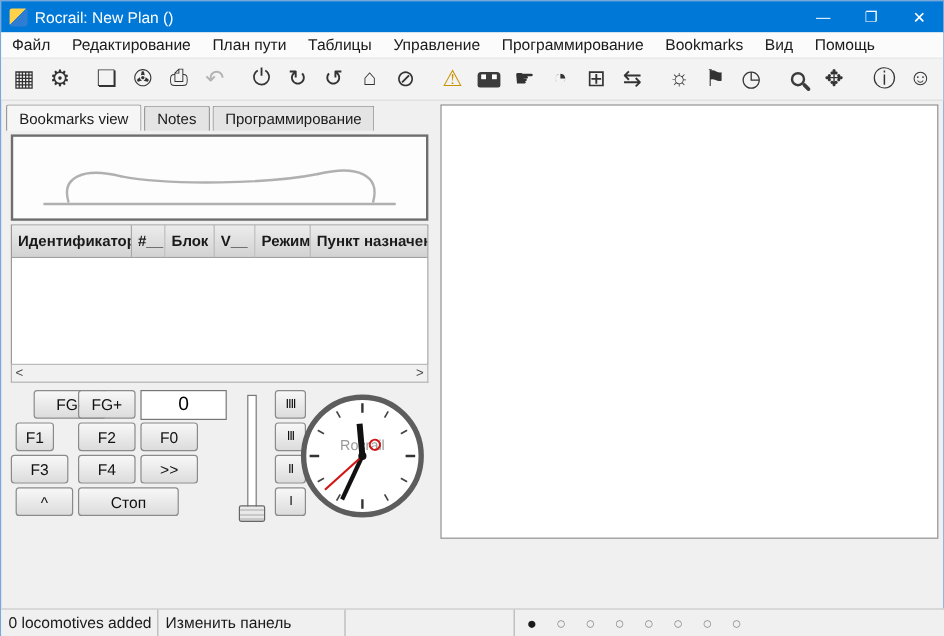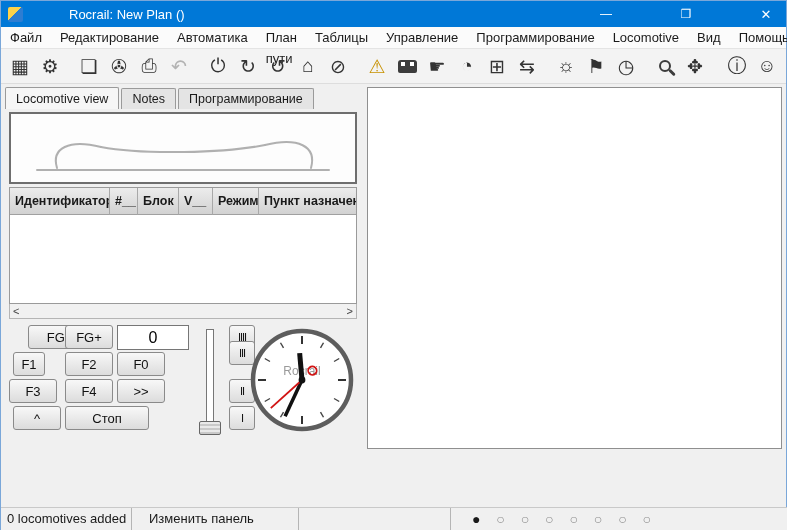--- a/index.html
+++ b/index.html
@@ -1,21 +1,21 @@
 <!DOCTYPE html>
 <html><head>
 <meta charset="utf-8">
 <style>
   * { box-sizing: border-box; margin: 0; padding: 0; }
   html,body { width: 787px; height: 530px; overflow: hidden; }
   body { font-family: "Liberation Sans", sans-serif; font-size: 13px; color: #1a1a1a; background: #f0f0f0; }
   .window { position: relative; width: 787px; height: 530px; background: #f0f0f0; border: 1px solid #7aa7d9; }
 
   
-  .titlebar { height: 26px; background: #0078d7; display: flex; align-items: center; color: #fff; gap: 40px; }
+  .titlebar { height: 26px; background: #0078d7; display: flex; align-items: center; color: #fff; }
   .app-icon { width: 15px; height: 15px; margin: 0 6px 0 7px; border-radius: 2px;
               background: linear-gradient(135deg,#ffd24a 0 45%, #2d7dd2 45% 100%); flex: 0 0 auto; }
   .title-text { font-size: 13px; flex: 1 1 auto; white-space: nowrap; }
   .win-btn { width: 40px; height: 26px; display: flex; align-items: center; justify-content: center;
              font-size: 12px; color: #fff; cursor: default; }
   .win-btn.close { font-size: 13px; }
 
   
   .menubar { height: 22px; background: #fbfbfb; display: flex; border-bottom: 1px solid #e4e4e4; }
   .menu-item { padding: 0 9px; line-height: 21px; font-size: 13px; cursor: default; }
@@ -80,21 +80,21 @@
   
   .consoles { position: absolute; top: 452px; left: 0; width: 787px; height: 54px; }
   .console-label { position: absolute; top: 2px; font-size: 13px; color: #1a1a1a; }
   .console-box { position: absolute; top: 17px; height: 34px; background: #fff; border: 1px solid #7d7d7d; }
   .console-scroll { position: absolute; right: 1px; top: 1px; bottom: 1px; width: 13px; background: #f3f3f3;
                     border-left: 1px solid #cccccc; display: flex; flex-direction: column; justify-content: space-between; align-items: center; }
   .console-scroll span { font-size: 7px; color: #777; line-height: 9px; cursor: default; }
 
   
   .statusbar { position: absolute; top: 506px; left: 0; width: 787px; height: 24px; background: #f0f0f0;
-               border-top: 1px solid #c9c9c9; display: flex; align-items: center; gap: 11px; }
+               border-top: 1px solid #c9c9c9; display: flex; align-items: center; }
   .sb-seg { height: 100%; line-height: 22px; padding: 0 6px; border-right: 1px solid #b5b5b5; font-size: 13px;
             white-space: nowrap; overflow: hidden; flex: 0 0 auto; }
   .sb-seg.dots { flex: 1 1 auto; border-right: none; letter-spacing: 6px; font-size: 14px; padding-left: 10px; }
   .sb-seg.dots span { cursor: default; color: #8f8f8f; }
   .sb-seg.dots span:first-child { color: #1a1a1a; }
 </style>
 </head>
 <body>
 
 <div class="window">
@@ -103,26 +103,25 @@
     <span class="app-icon"></span>
     <span class="title-text">Rocrail: New Plan ()</span>
     <span class="win-btn">—</span>
     <span class="win-btn">❐</span>
     <span class="win-btn close">✕</span>
   </div>
 
   <div class="menubar">
     <span class="menu-item">Файл</span>
     <span class="menu-item">Редактирование</span>
-    <span class="menu-item">Автоматика</span>
     <span class="menu-item">План пути</span>
     <span class="menu-item">Таблицы</span>
     <span class="menu-item">Управление</span>
     <span class="menu-item">Программирование</span>
-    <span class="menu-item">Locomotive</span>
+    <span class="menu-item">Bookmarks</span>
     <span class="menu-item">Вид</span>
     <span class="menu-item">Помощь</span>
   </div>
 
   <div class="toolbar">
     <span class="tbtn">▦</span>
     <span class="tbtn">⚙</span>
     <span class="tbtn gap">❏</span>
     <span class="tbtn">✇</span>
     <span class="tbtn">⎙</span>
@@ -149,21 +148,21 @@
     <span class="tbtn">✥</span>
     <span class="tbtn push-right">ⓘ</span>
     <span class="tbtn">☺</span>
   </div>
 
   <div class="main">
 
     <div class="left-panel">
 
       <div class="tabs">
-        <span class="tab active">Locomotive view</span>
+        <span class="tab active">Bookmarks view</span>
         <span class="tab">Notes</span>
         <span class="tab">Программирование</span>
       </div>
 
       <div class="loco-image">
         <svg width="344" height="68" viewBox="0 0 344 68">
           <g fill="none" stroke="#b0b0b0" stroke-width="2" stroke-linecap="round">
             <path d="M26 56 L318 56"></path>
             <path d="M46 54 C40 34, 58 25, 90 33"></path>
             <path d="M300 54 C306 32, 287 23, 254 31"></path>
@@ -201,21 +200,21 @@
         <button class="btn" style="left:108px; top:54px; width:48px">&gt;&gt;</button>
         <button class="btn" style="left:4px;   top:81px; width:48px">^</button>
         <button class="btn" style="left:56px;  top:81px; width:84px">Стоп</button>
 
         <div class="slider">
           <div class="slider-track"></div>
           <div class="slider-handle"></div>
         </div>
 
         <button class="btn step-btn" style="left:220px; top:0;    width:26px">IIII</button>
-        <button class="btn step-btn" style="left:220px; top:16px; width:26px">III</button>
+        <button class="btn step-btn" style="left:220px; top:27px; width:26px">III</button>
         <button class="btn step-btn" style="left:220px; top:54px; width:26px">II</button>
         <button class="btn step-btn" style="left:220px; top:81px; width:26px">I</button>
 
         <div class="clock-wrap">
           <svg width="106" height="106" viewBox="0 0 106 106">
             <circle cx="53" cy="53" r="49" fill="#ffffff" stroke="#5d5d5d" stroke-width="4.5"></circle>
             <g stroke="#333" stroke-width="2">
               <line x1="53" y1="9" x2="53" y2="17"></line>
               <line x1="53" y1="89" x2="53" y2="97"></line>
               <line x1="9" y1="53" x2="17" y2="53"></line>

